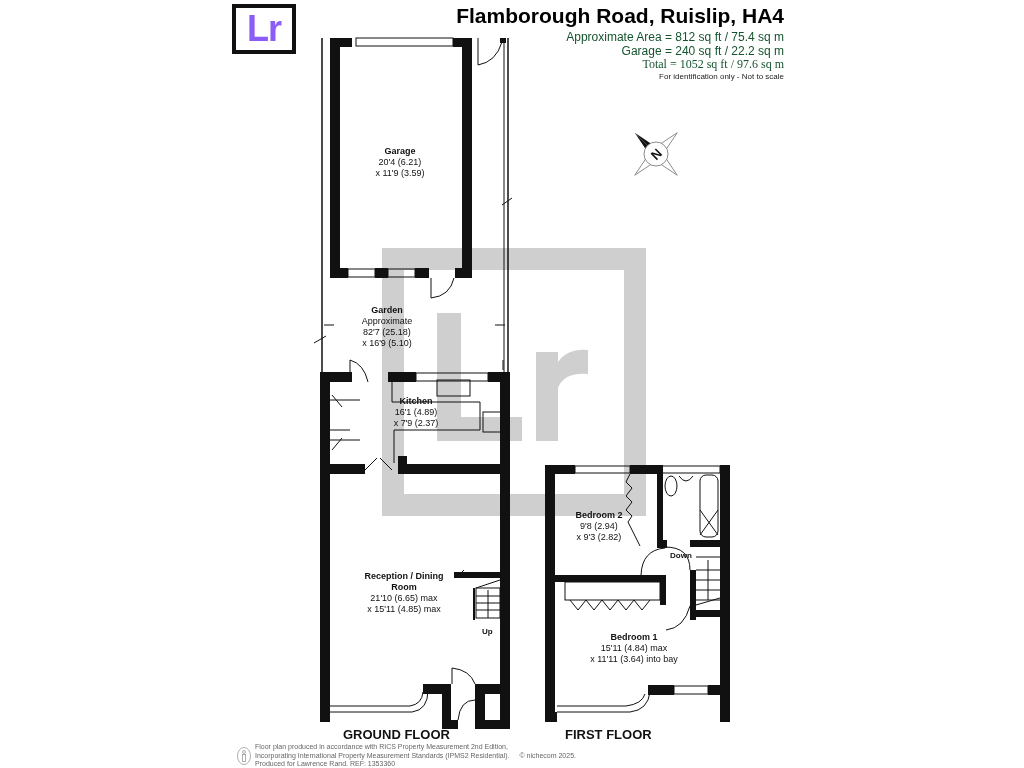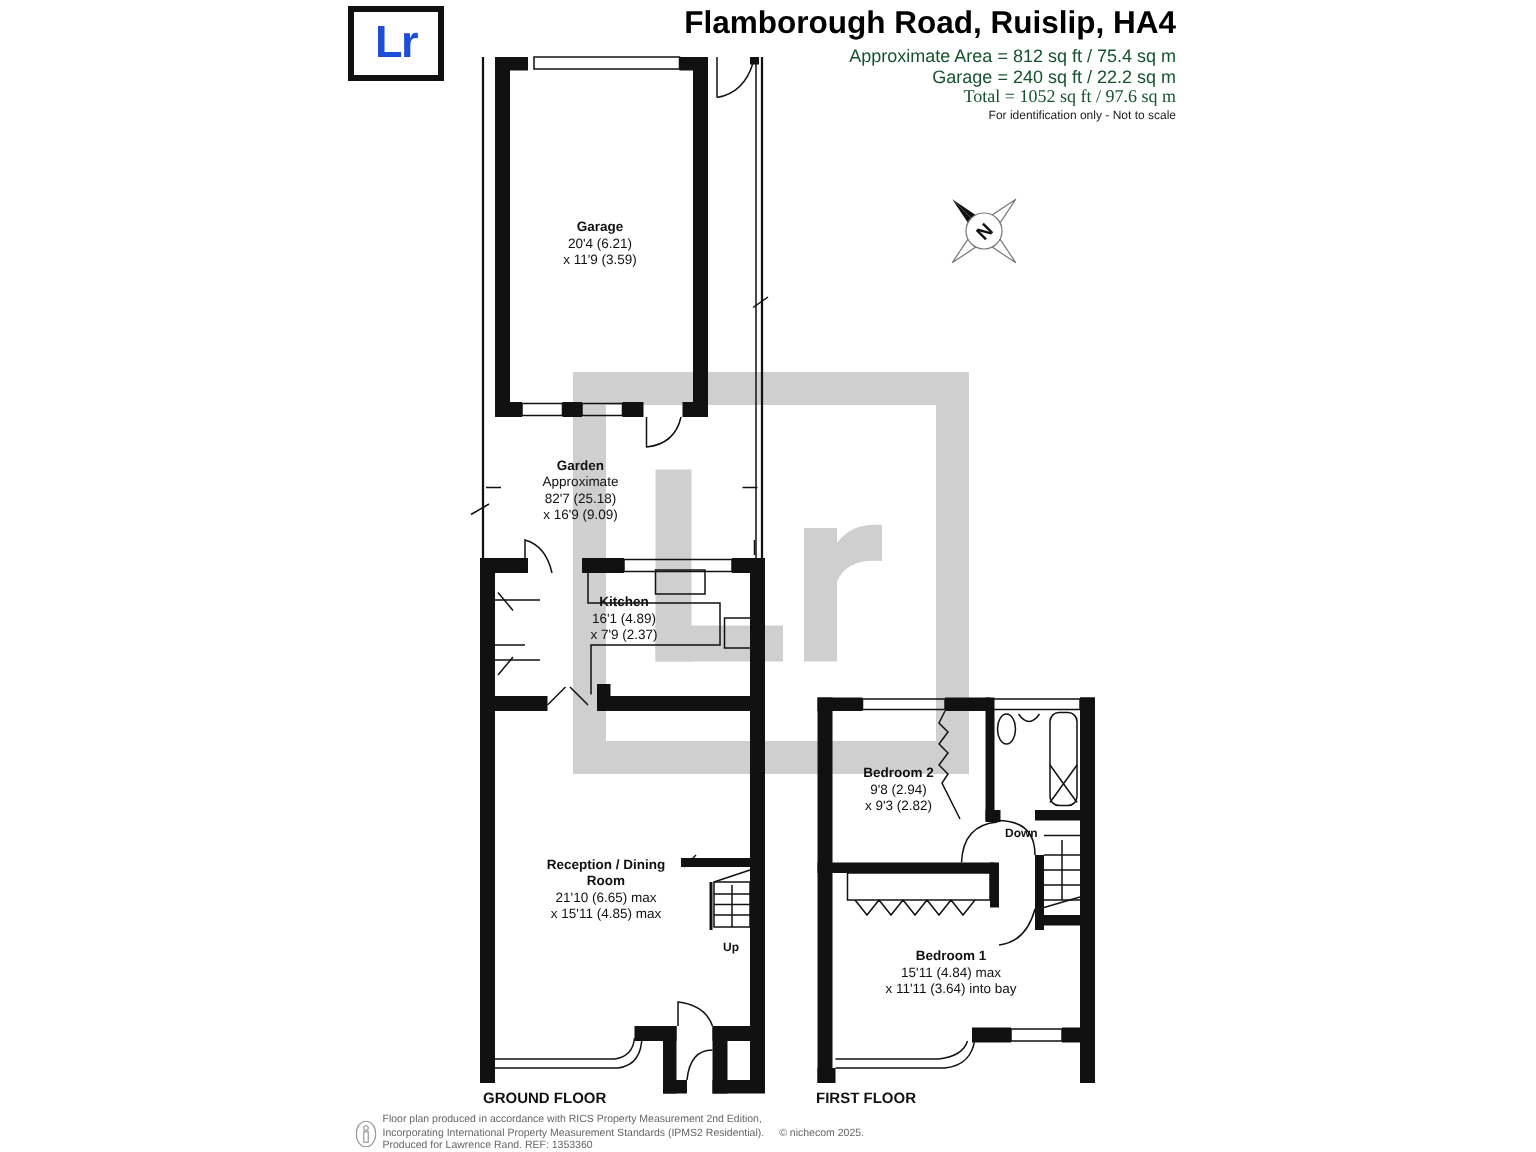--- a/index.html
+++ b/index.html
@@ -1,28 +1,28 @@
 <!DOCTYPE html>
 <html><head>
   <meta charset="utf-8">
   <style>
     html, body { margin: 0; padding: 0; background: #ffffff; }
     body { width: 1024px; height: 768px; position: relative; overflow: hidden;
            font-family: "Liberation Sans", sans-serif; color: #000; }
     .abs { position: absolute; }
     #logo { left: 232px; top: 4px; width: 64px; height: 50px; border: 4px solid #111;
             box-sizing: border-box; display: flex; align-items: center; justify-content: center;
-            font-weight: bold; font-size: 30px; letter-spacing: -1px; color: #1d4ed8; }
+            font-weight: bold; font-size: 36px; letter-spacing: -1px; color: #8b5cf6; }
     #title { right: 240px; top: 4px; font-weight: bold; font-size: 21px; white-space: nowrap; }
     .area-line { right: 240px; font-size: 12px; white-space: nowrap; color: #14532d; }
     #disclaimer { right: 240px; top: 72px; font-size: 8px; color: #222; white-space: nowrap; }
     .room-label { position: absolute; text-align: center; font-size: 9px; line-height: 11px; color: #111; white-space: nowrap; transform: translateX(-50%); }
     .room-label .rname { font-weight: bold; display: block; }
     .room-label span { display: block; }
-    .floor-label { position: absolute; font-weight: bold; font-size: 10px; white-space: nowrap; color: #111; }
+    .floor-label { position: absolute; font-weight: bold; font-size: 13px; white-space: nowrap; color: #111; margin-left: 21px; }
     .small-label { position: absolute; font-weight: bold; font-size: 8px; color: #111; white-space: nowrap; }
     #footer { left: 237px; top: 743px; display: flex; align-items: center; gap: 4px; }
     #footer .ftext { font-size: 7px; line-height: 8.5px; color: #666; }
     #footer .copyright { font-size: 7px; color: #666; margin-left: 6px; align-self: center; }
     svg#plan { position: absolute; left: 0; top: 0; }
   </style>
 </head>
 <body>
 
 <svg id="plan" width="1024" height="768" viewBox="0 0 1024 768">
@@ -171,21 +171,21 @@
 
 <div class="room-label" style="left:400px; top:146px;">
   <span class="rname">Garage</span>
   <span>20'4 (6.21)</span>
   <span>x 11'9 (3.59)</span>
 </div>
 <div class="room-label" style="left:387px; top:305px;">
   <span class="rname">Garden</span>
   <span>Approximate</span>
   <span>82'7 (25.18)</span>
-  <span>x 16'9 (9.09)</span>
+  <span>x 16'9 (5.10)</span>
 </div>
 <div class="room-label" style="left:416px; top:396px;">
   <span class="rname">Kitchen</span>
   <span>16'1 (4.89)</span>
   <span>x 7'9 (2.37)</span>
 </div>
 <div class="room-label" style="left:404px; top:571px;">
   <span class="rname">Reception / Dining</span>
   <span class="rname">Room</span>
   <span>21'10 (6.65) max</span>

